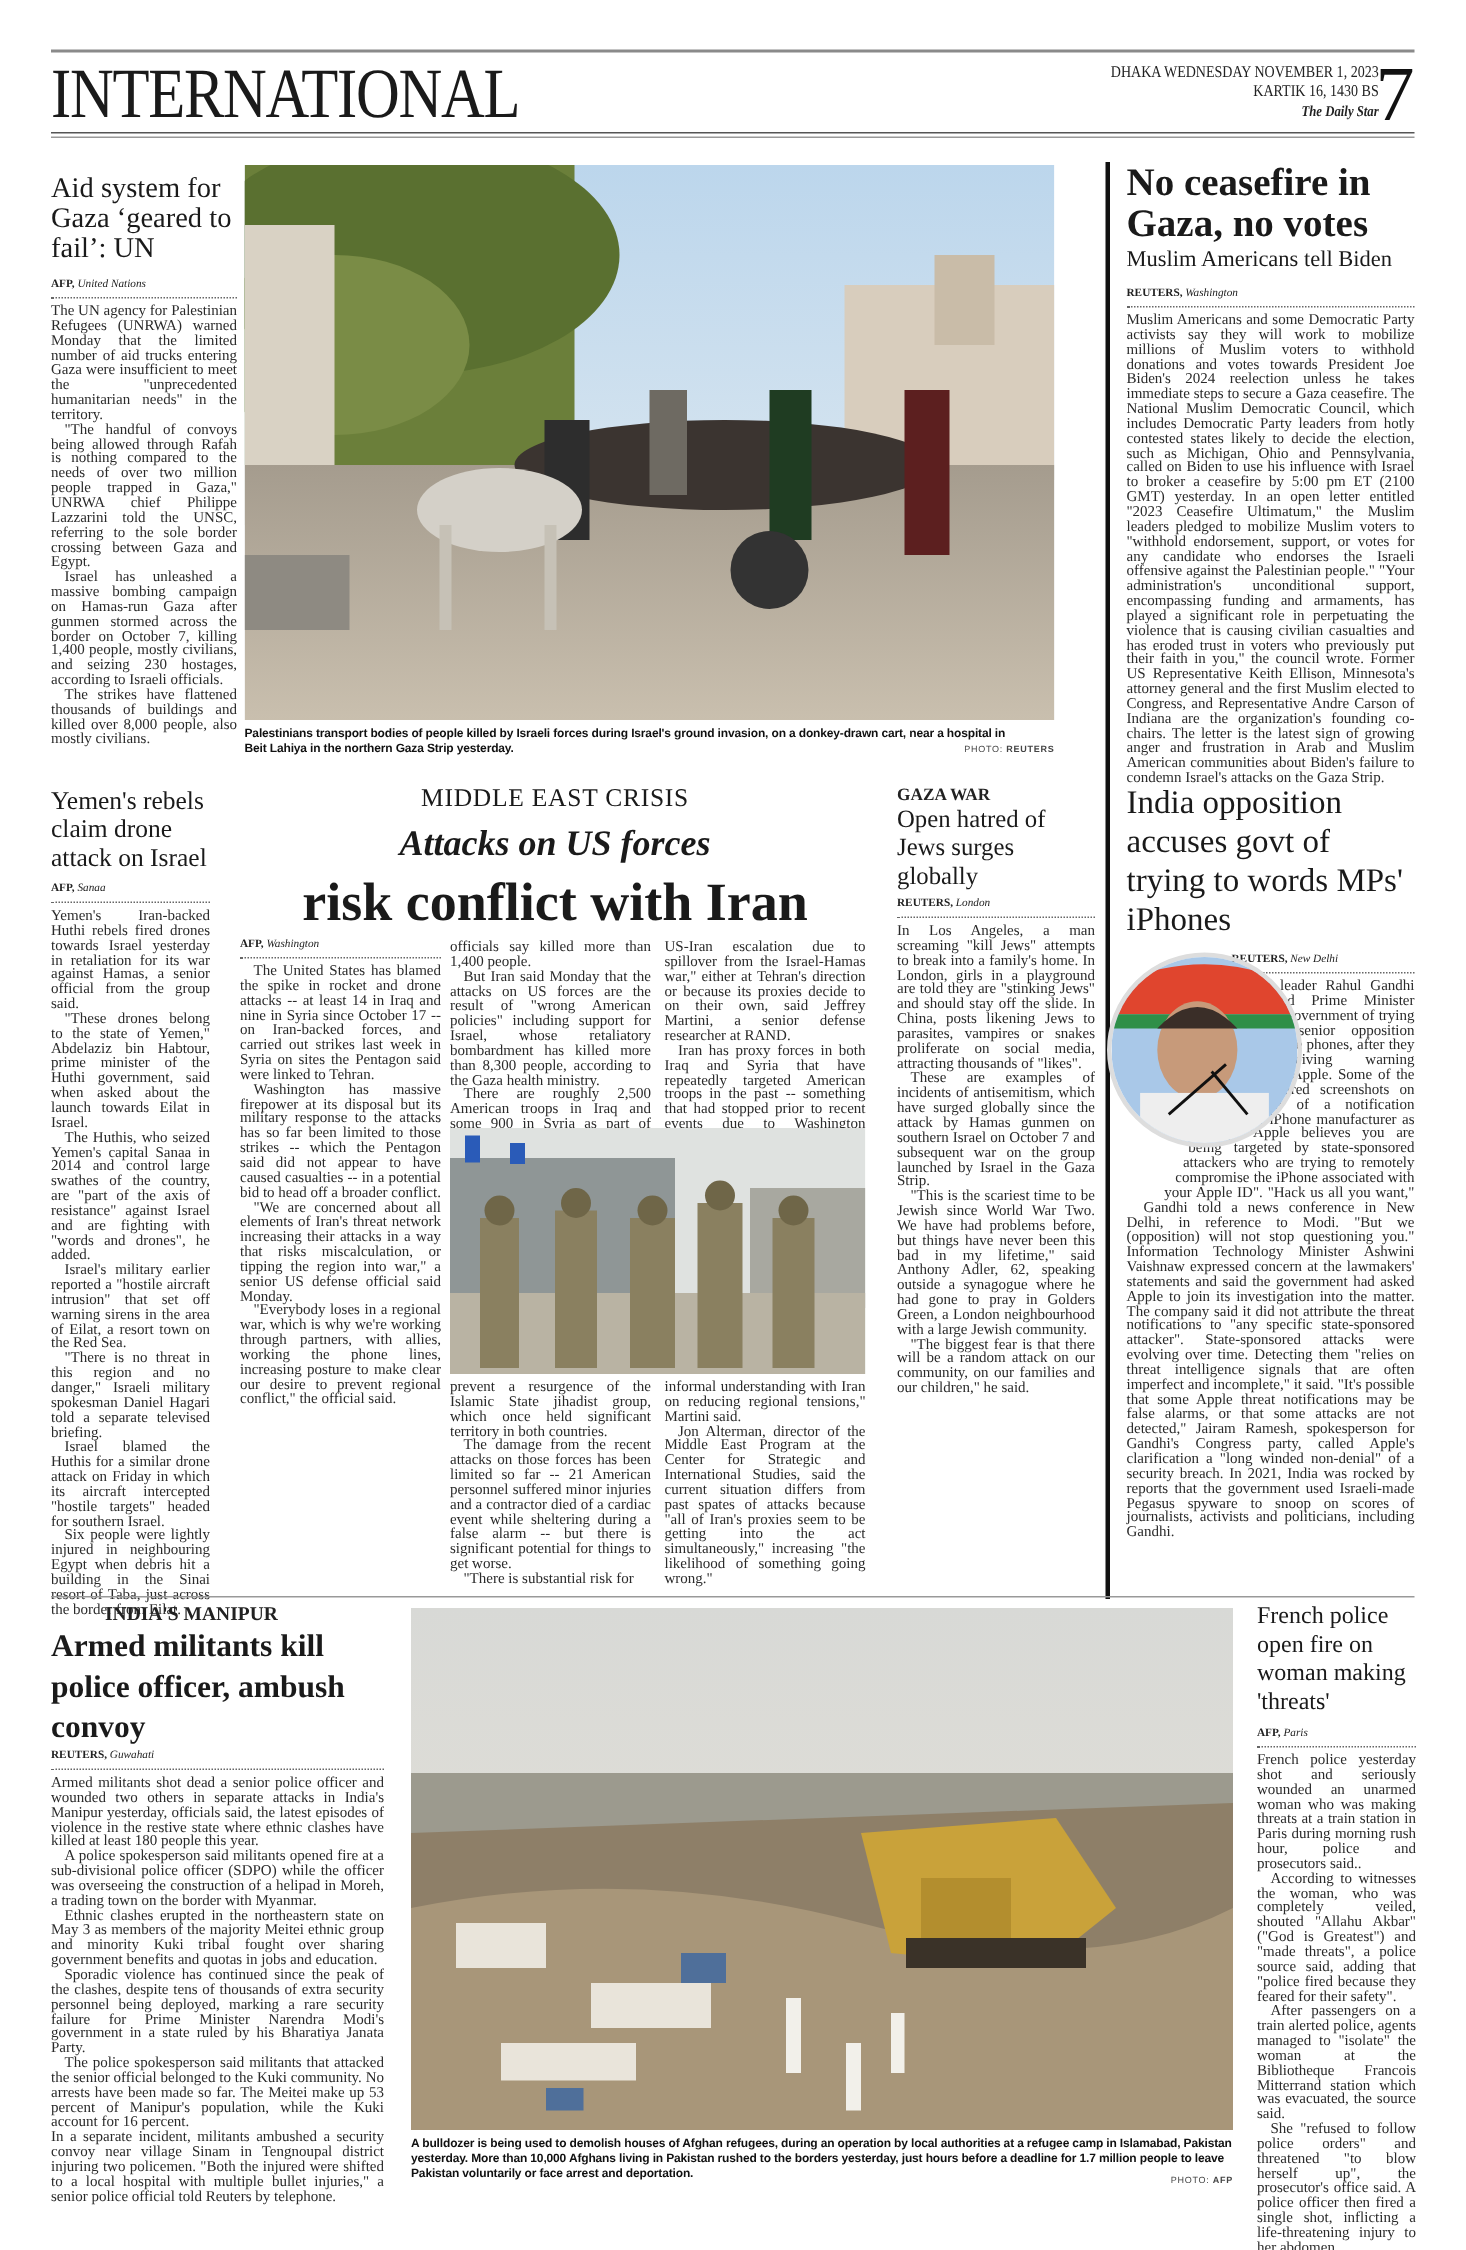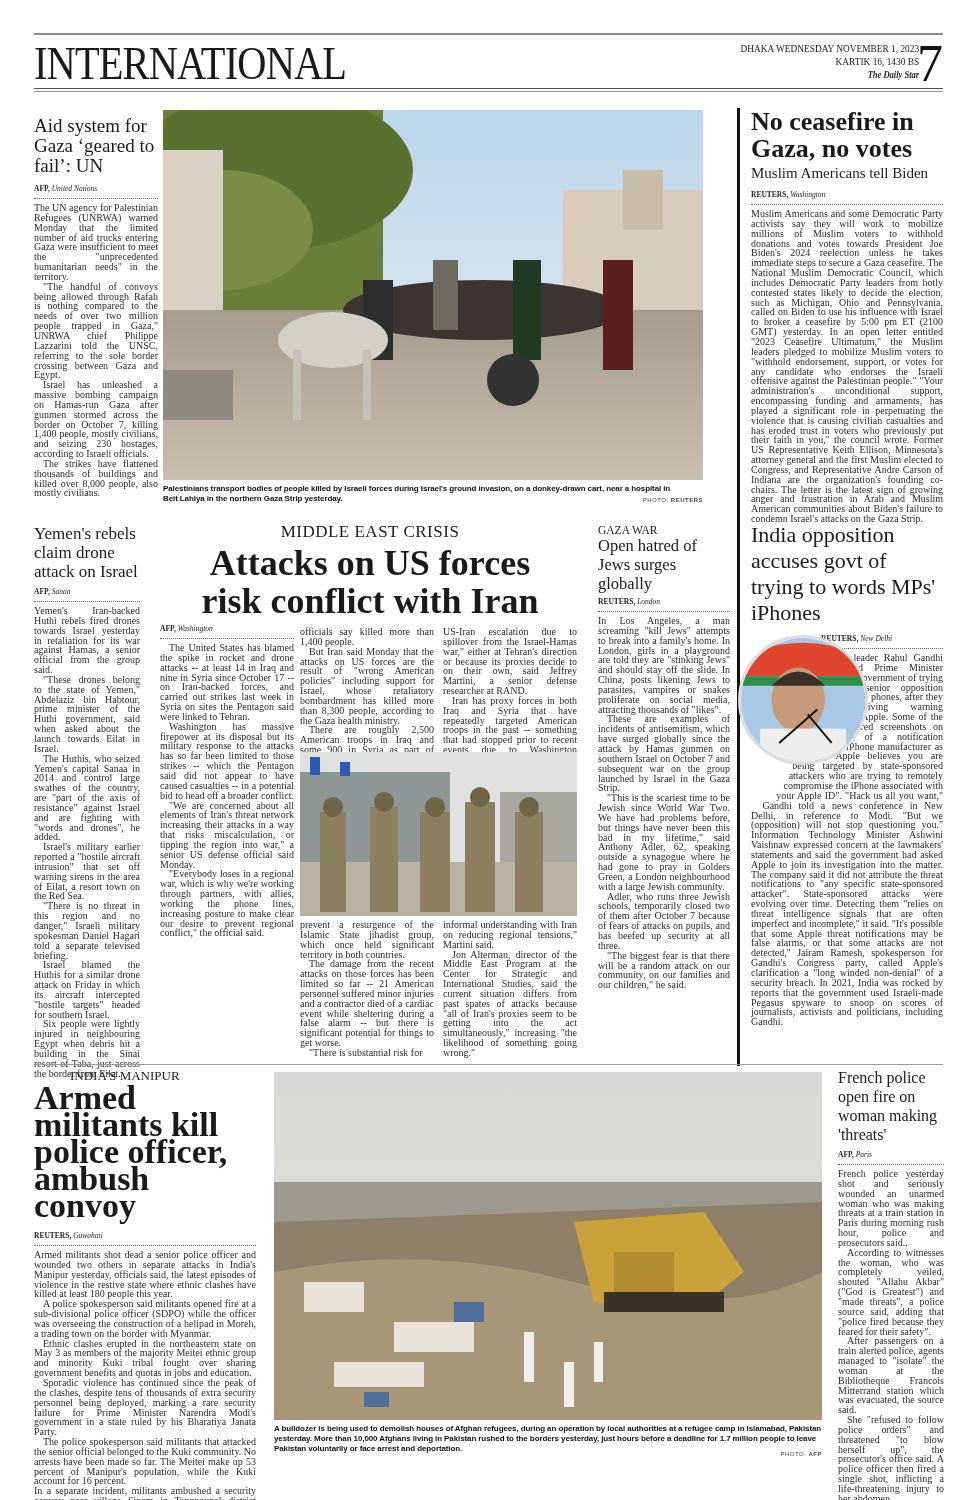--- a/index.html
+++ b/index.html
@@ -9,21 +9,21 @@
   .rule-top { left: 34px; right: 34px; top: 33px; height: 2px; background: #8a8a8a; }
   .rule-bot { left: 34px; right: 34px; top: 88px; height: 4px; border-top: 1px solid #555; border-bottom: 1px solid #999; }
   .section-title { left: 34px; top: 38px; font-family: "Liberation Serif", serif; font-size: 47px; letter-spacing: -1px; color: #1a1a1a; transform: scaleX(0.86); transform-origin: left top; line-height: 50px; }
   .dateline { right: 58px; top: 42px; text-align: right; font-family: "Liberation Serif", serif; font-size: 11px; line-height: 13px; color: #222; transform: scaleX(0.85); transform-origin: right top; }
   .dateline .brand { font-style: italic; font-weight: bold; font-size: 10px; }
   .page-num { right: 34px; top: 38px; font-family: "Liberation Serif", serif; font-size: 52px; line-height: 52px; color: #111; }
 
   .hed { font-family: "Liberation Serif", serif; color: #1a1a1a; }
   .hed-light { font-weight: normal; }
   .hed-bold { font-weight: bold; }
-  .kicker { font-family: "Liberation Serif", serif; font-weight: normal; font-size: 14px; color: #222; }
+  .kicker { font-family: "Liberation Serif", serif; font-weight: bold; font-size: 14px; color: #222; }
   .byline { font-family: "Liberation Serif", serif; font-size: 7.5px; color: #222; padding-bottom: 5px; border-bottom: 1px dotted #666; margin-bottom: 4px; }
   .byline b { font-weight: bold; }
   .byline i { font-style: italic; }
   .body { font-family: "Liberation Serif", serif; font-size: 10px; line-height: 9.85px; text-align: justify; color: #2a2a2a; }
   .body p { text-indent: 9px; }
   .body p.first { text-indent: 0; }
   .caption { font-family: "Liberation Sans", sans-serif; font-weight: bold; font-size: 8px; line-height: 10px; color: #111; letter-spacing: -0.1px; }
   .credit { font-family: "Liberation Sans", sans-serif; font-size: 6px; color: #444; text-align: right; letter-spacing: 0.5px; }
   .credit b { font-weight: bold; }
   .vline { background: #111; width: 3px; }
@@ -113,21 +113,21 @@
     <p>The Huthis, who seized Yemen's capital Sanaa in 2014 and control large swathes of the country, are "part of the axis of resistance" against Israel and are fighting with "words and drones", he added.</p>
     <p>Israel's military earlier reported a "hostile aircraft intrusion" that set off warning sirens in the area of Eilat, a resort town on the Red Sea.</p>
     <p>"There is no threat in this region and no danger," Israeli military spokesman Daniel Hagari told a separate televised briefing.</p>
     <p>Israel blamed the Huthis for a similar drone attack on Friday in which its aircraft intercepted "hostile targets" headed for southern Israel.</p>
     <p>Six people were lightly injured in neighbouring Egypt when debris hit a building in the Sinai resort of Taba, just across the border from Eilat.</p>
   </div>
 </div>
 
 <div class="abs" style="left:155px; top:522px; width:430px; text-align:center;">
   <div class="hed hed-light" style="font-size:17px; letter-spacing:0.5px; margin-bottom:2px;">MIDDLE EAST CRISIS</div>
-  <div class="hed hed-bold" style="font-size:36px; line-height:38px;">Attacks on US forces</div>
+  <div class="hed hed-bold" style="font-size:24px; line-height:38px;font-style:italic;">Attacks on US forces</div>
   <div class="hed hed-bold" style="font-size:36px; line-height:38px;">risk conflict with Iran</div>
 </div>
 
 <div class="abs" style="left:160px; top:624px; width:134px;">
   <div class="byline"><b>AFP,</b> <i>Washington</i></div>
   <div class="body">
     <p>The United States has blamed the spike in rocket and drone attacks -- at least 14 in Iraq and nine in Syria since October 17 -- on Iran-backed forces, and carried out strikes last week in Syria on sites the Pentagon said were linked to Tehran.</p>
     <p>Washington has massive firepower at its disposal but its military response to the attacks has so far been limited to those strikes -- which the Pentagon said did not appear to have caused casualties -- in a potential bid to head off a broader conflict.</p>
     <p>"We are concerned about all elements of Iran's threat network increasing their attacks in a way that risks miscalculation, or tipping the region into war," a senior US defense official said Monday.</p>
     <p>"Everybody loses in a regional war, which is why we're working through partners, with allies, working the phone lines, increasing posture to make clear our desire to prevent regional conflict," the official said.</p>
@@ -182,21 +182,20 @@
 </div>
 
 <div class="abs" style="left:598px; top:524px; width:132px;">
   <div class="kicker" style="font-size:11.5px;">GAZA WAR</div>
   <div class="hed hed-light" style="font-size:16.5px; line-height:19px; margin-bottom:4px;">Open hatred of Jews surges globally</div>
   <div class="byline"><b>REUTERS,</b> <i>London</i></div>
   <div class="body">
     <p class="first">In Los Angeles, a man screaming "kill Jews" attempts to break into a family's home. In London, girls in a playground are told they are "stinking Jews" and should stay off the slide. In China, posts likening Jews to parasites, vampires or snakes proliferate on social media, attracting thousands of "likes".</p>
     <p>These are examples of incidents of antisemitism, which have surged globally since the attack by Hamas gunmen on southern Israel on October 7 and subsequent war on the group launched by Israel in the Gaza Strip.</p>
     <p>"This is the scariest time to be Jewish since World War Two. We have had problems before, but things have never been this bad in my lifetime," said Anthony Adler, 62, speaking outside a synagogue where he had gone to pray in Golders Green, a London neighbourhood with a large Jewish community.</p>
-    <p>Adler, who runs three Jewish schools, temporarily closed two of them after October 7 because of fears of attacks on pupils, and has beefed up security at all three.</p>
     <p>"The biggest fear is that there will be a random attack on our community, on our families and our children," he said.</p>
   </div>
 </div>
 
 <div class="abs" style="left:751px; top:522px; width:192px;">
   <div class="hed hed-light" style="font-size:22px; line-height:26px; margin-bottom:8px;">India opposition accuses govt of trying to words MPs' iPhones</div>
   <div class="byline" style="margin-left:70px;"><b>REUTERS,</b> <i>New Delhi</i></div>
   <div class="body">
     <div style="float:left; width:92px; height:150px; shape-outside: ellipse(50% 50% at 0% 50%);"></div>
     <p class="first">Indian opposition leader Rahul Gandhi yesterday accused Prime Minister Narendra Modi's government of trying to hack into senior opposition politicians' mobile phones, after they reported receiving warning messages from Apple. Some of the lawmakers shared screenshots on social media of a notification quoting the iPhone manufacturer as saying: "Apple believes you are being targeted by state-sponsored attackers who are trying to remotely compromise the iPhone associated with your Apple ID". "Hack us all you want," Gandhi told a news conference in New Delhi, in reference to Modi. "But we (opposition) will not stop questioning you." Information Technology Minister Ashwini Vaishnaw expressed concern at the lawmakers' statements and said the government had asked Apple to join its investigation into the matter. The company said it did not attribute the threat notifications to "any specific state-sponsored attacker". State-sponsored attacks were evolving over time. Detecting them "relies on threat intelligence signals that are often imperfect and incomplete," it said. "It's possible that some Apple threat notifications may be false alarms, or that some attacks are not detected,"  Jairam Ramesh, spokesperson for Gandhi's Congress party, called Apple's clarification a "long winded non-denial" of a security breach. In 2021, India was rocked by reports that the government used Israeli-made Pegasus spyware to snoop on scores of journalists, activists and politicians, including Gandhi.</p>
@@ -212,21 +211,21 @@
     <rect x="20" y="95" width="90" height="40" fill="#eeeeee"></rect>
     <line x1="40" y1="110" x2="80" y2="75" stroke="#111" stroke-width="2"></line>
     <line x1="95" y1="110" x2="70" y2="80" stroke="#111" stroke-width="2"></line>
   </svg>
 </div>
 
 <div class="abs" style="left:34px; top:1064px; width:909px; height:1px; background:#999;"></div>
 
 <div class="abs" style="left:34px; top:1068px; width:222px;">
   <div class="kicker" style="font-size:13px;margin-left:36px;">INDIA'S MANIPUR</div>
-  <div class="hed hed-bold" style="font-size:34px; line-height:27px; margin-bottom:12px;">Armed militants kill police officer, ambush convoy</div>
+  <div class="hed hed-bold" style="font-size:21px; line-height:27px; margin-bottom:0;">Armed militants kill police officer, ambush convoy</div>
   <div class="byline"><b>REUTERS,</b> <i>Guwahati</i></div>
   <div class="body">
     <p class="first">Armed militants shot dead a senior police officer and wounded two others in separate attacks in India's Manipur yesterday, officials said, the latest episodes of violence in the restive state where ethnic clashes have killed at least 180 people this year.</p>
     <p>A police spokesperson said militants opened fire at a sub-divisional police officer (SDPO) while the officer was overseeing the construction of a helipad in Moreh, a trading town on the border with Myanmar.</p>
     <p>Ethnic clashes erupted in the northeastern state on May 3 as members of the majority Meitei ethnic group and minority Kuki tribal fought over sharing government benefits and quotas in jobs and education.</p>
     <p>Sporadic violence has continued since the peak of the clashes, despite tens of thousands of extra security personnel being deployed, marking a rare security failure for Prime Minister Narendra Modi's government in a state ruled by his Bharatiya Janata Party.</p>
     <p>The police spokesperson said militants that attacked the senior official belonged to the Kuki community. No arrests have been made so far. The Meitei make up 53 percent of Manipur's population, while the Kuki account for 16 percent.</p>
     <p class="first">In a separate incident, militants ambushed a security convoy near village Sinam in Tengnoupal district injuring two policemen. "Both the injured were shifted to a local hospital with multiple bullet injuries," a senior police official told Reuters by telephone.</p>
   </div>
 </div>

